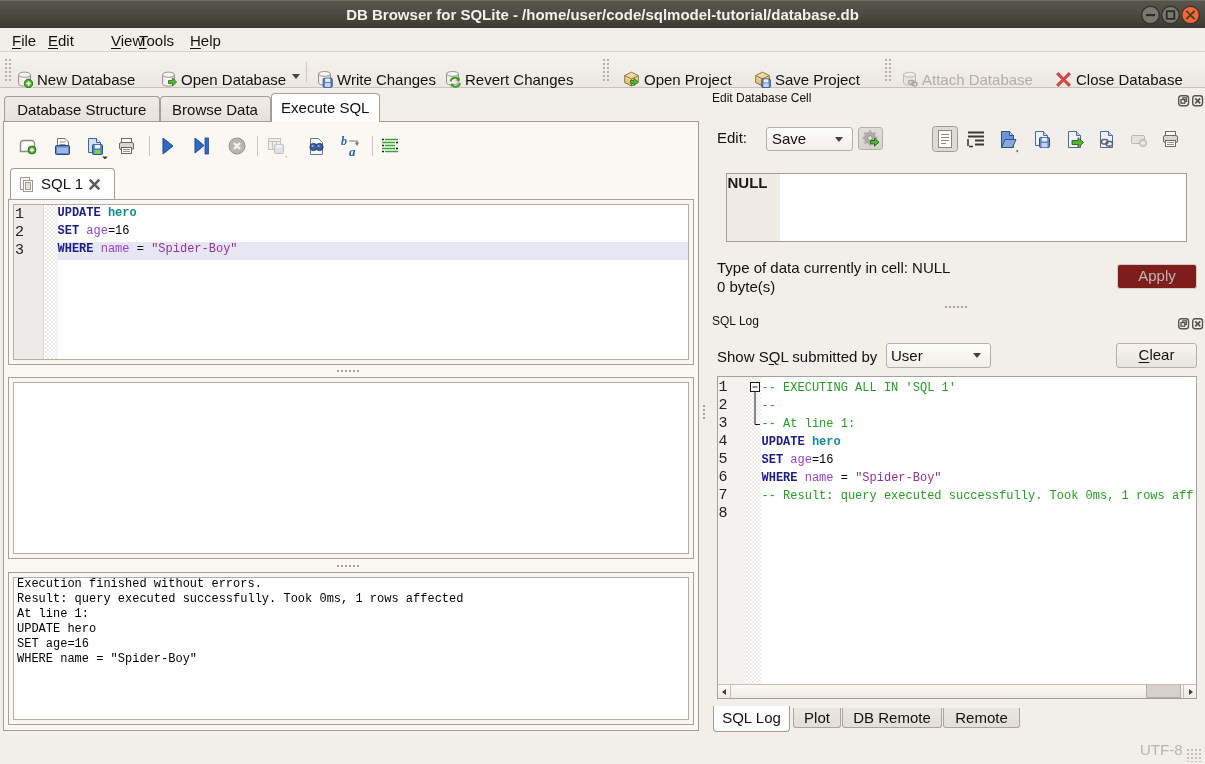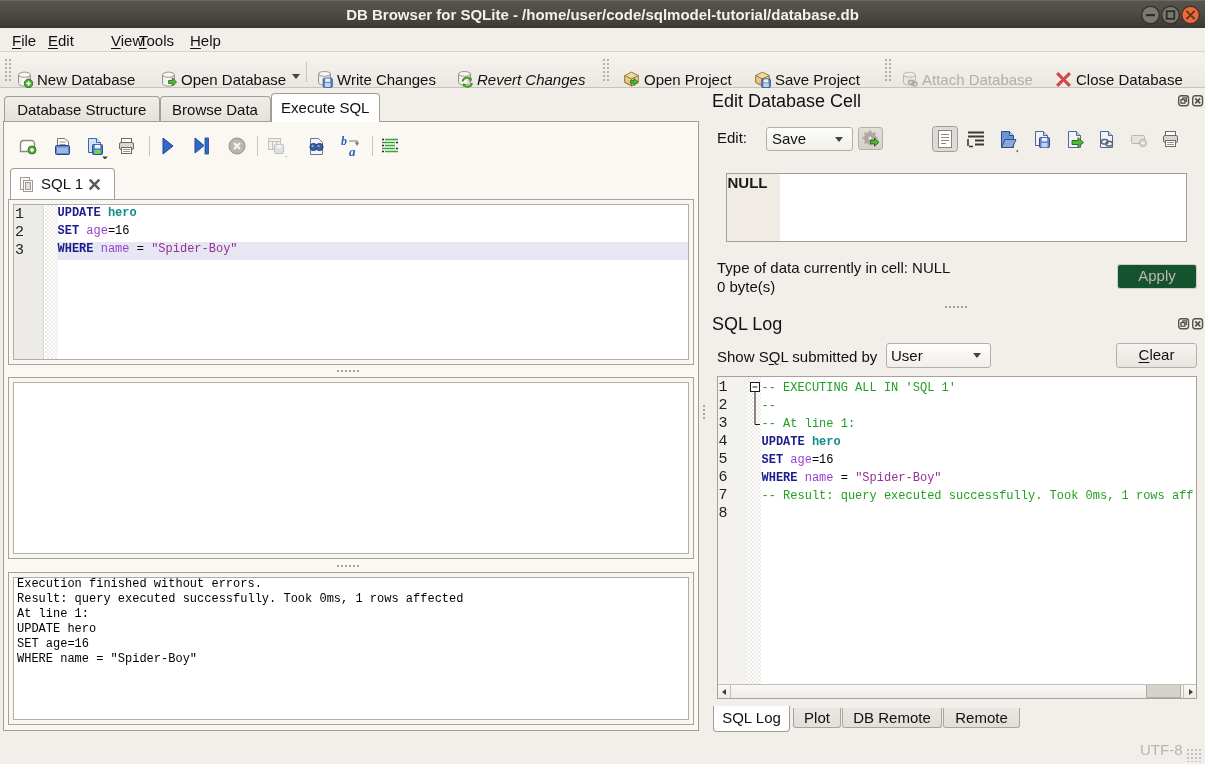--- a/index.html
+++ b/index.html
@@ -54,26 +54,26 @@
 .kw { color:#1c1c8f; font-weight:bold; }
 .tbl { color:#0f8d8d; font-weight:bold; }
 .idf { color:#9a3fd2; }
 .str { color:#953097; }
 .cmt { color:#22a022; }
 
 
 .splitdots { position:absolute; background-image:radial-gradient(circle, #a7a198 1px, transparent 1.1px); background-size:4px 4px; }
 
 
-.docktitle { position:absolute; font-size:18px; color:#111; }
+.docktitle { position:absolute; font-size:12px; color:#111; }
 .label { position:absolute; font-size:15px; color:#111; }
 .combo { position:absolute; background:linear-gradient(#fefefd, #f1eeea); border:1px solid #b5afa7; border-radius:3px; font-size:15px; color:#111; }
 .combo .arr { position:absolute; right:9px; top:50%; margin-top:-2.5px; width:0; height:0; border-left:4.5px solid transparent; border-right:4.5px solid transparent; border-top:5.5px solid #44413c; }
 .btn { position:absolute; border:1px solid #b5afa7; border-radius:3px; background:linear-gradient(#f6f4f1, #e8e5e0); font-size:15px; color:#111; text-align:center; }
-.btn.disabled { color:#bcb7b0; background:#14532d; border-color:#d2cdc6; }
+.btn.disabled { color:#bcb7b0; background:#7f1d1d; border-color:#d2cdc6; }
 </style>
 </head>
 <body>
 <div id="win">
 
 <div id="titlebar" class="abs"></div>
 <div id="title-text" class="abs">DB Browser for SQLite - /home/user/code/sqlmodel-tutorial/database.db</div>
 <svg id="winbtns" class="abs" width="62" height="20" viewBox="0 0 62 20">
   <circle cx="10.5" cy="10" r="8.8" fill="#7b786f" stroke="#35332d" stroke-width="1.4"></circle>
   <rect x="6" y="9" width="9" height="2.2" fill="#2e2c27"></rect>
@@ -121,21 +121,21 @@
 
 <div class="tbtn" style="left:316px; top:52px;">
 <svg width="17" height="17" viewBox="0 0 17 17">
 <path d="M2.5 2.5 v9 a6 2.6 0 0 0 12 0 v-9" fill="url(#cyl)" stroke="#9a948c" stroke-width="1"></path>
 <ellipse cx="8.5" cy="2.9" rx="6" ry="2.4" fill="#f7f6f4" stroke="#9a948c"></ellipse>
 <rect x="7.2" y="7.2" width="9" height="9" rx="1" fill="#5f86c5" stroke="#2f4f86"></rect>
 <rect x="9.2" y="7.5" width="5" height="3.4" fill="#e8eefb"></rect>
 <rect x="8.9" y="12" width="5.6" height="4" fill="#c3d2ef"></rect>
 </svg>Write Changes</div>
 
-<div class="tbtn" style="left:456px; top:52px;font-style:italic;">
+<div class="tbtn" style="left:444px; top:52px;">
 <svg width="17" height="17" viewBox="0 0 17 17">
 <path d="M2.5 2.5 v9 a6 2.6 0 0 0 12 0 v-9" fill="url(#cyl)" stroke="#9a948c" stroke-width="1"></path>
 <ellipse cx="8.5" cy="2.9" rx="6" ry="2.4" fill="#f7f6f4" stroke="#9a948c"></ellipse>
 <path d="M6.5 10.5 a4.5 4.5 0 0 1 8.6 -1" fill="none" stroke="#3f9b22" stroke-width="1.8"></path>
 <path d="M15.8 6.6 l-0.5 3.6 -3.4 -1.2 z" fill="#3f9b22"></path>
 <path d="M16 12 a4.5 4.5 0 0 1 -8.6 1" fill="none" stroke="#3f9b22" stroke-width="1.8"></path>
 <path d="M6.7 15.9 l0.5 -3.6 3.4 1.2 z" fill="#3f9b22"></path>
 </svg>Revert Changes</div>
 
 <div class="tbtn" style="left:623px; top:52px;">

